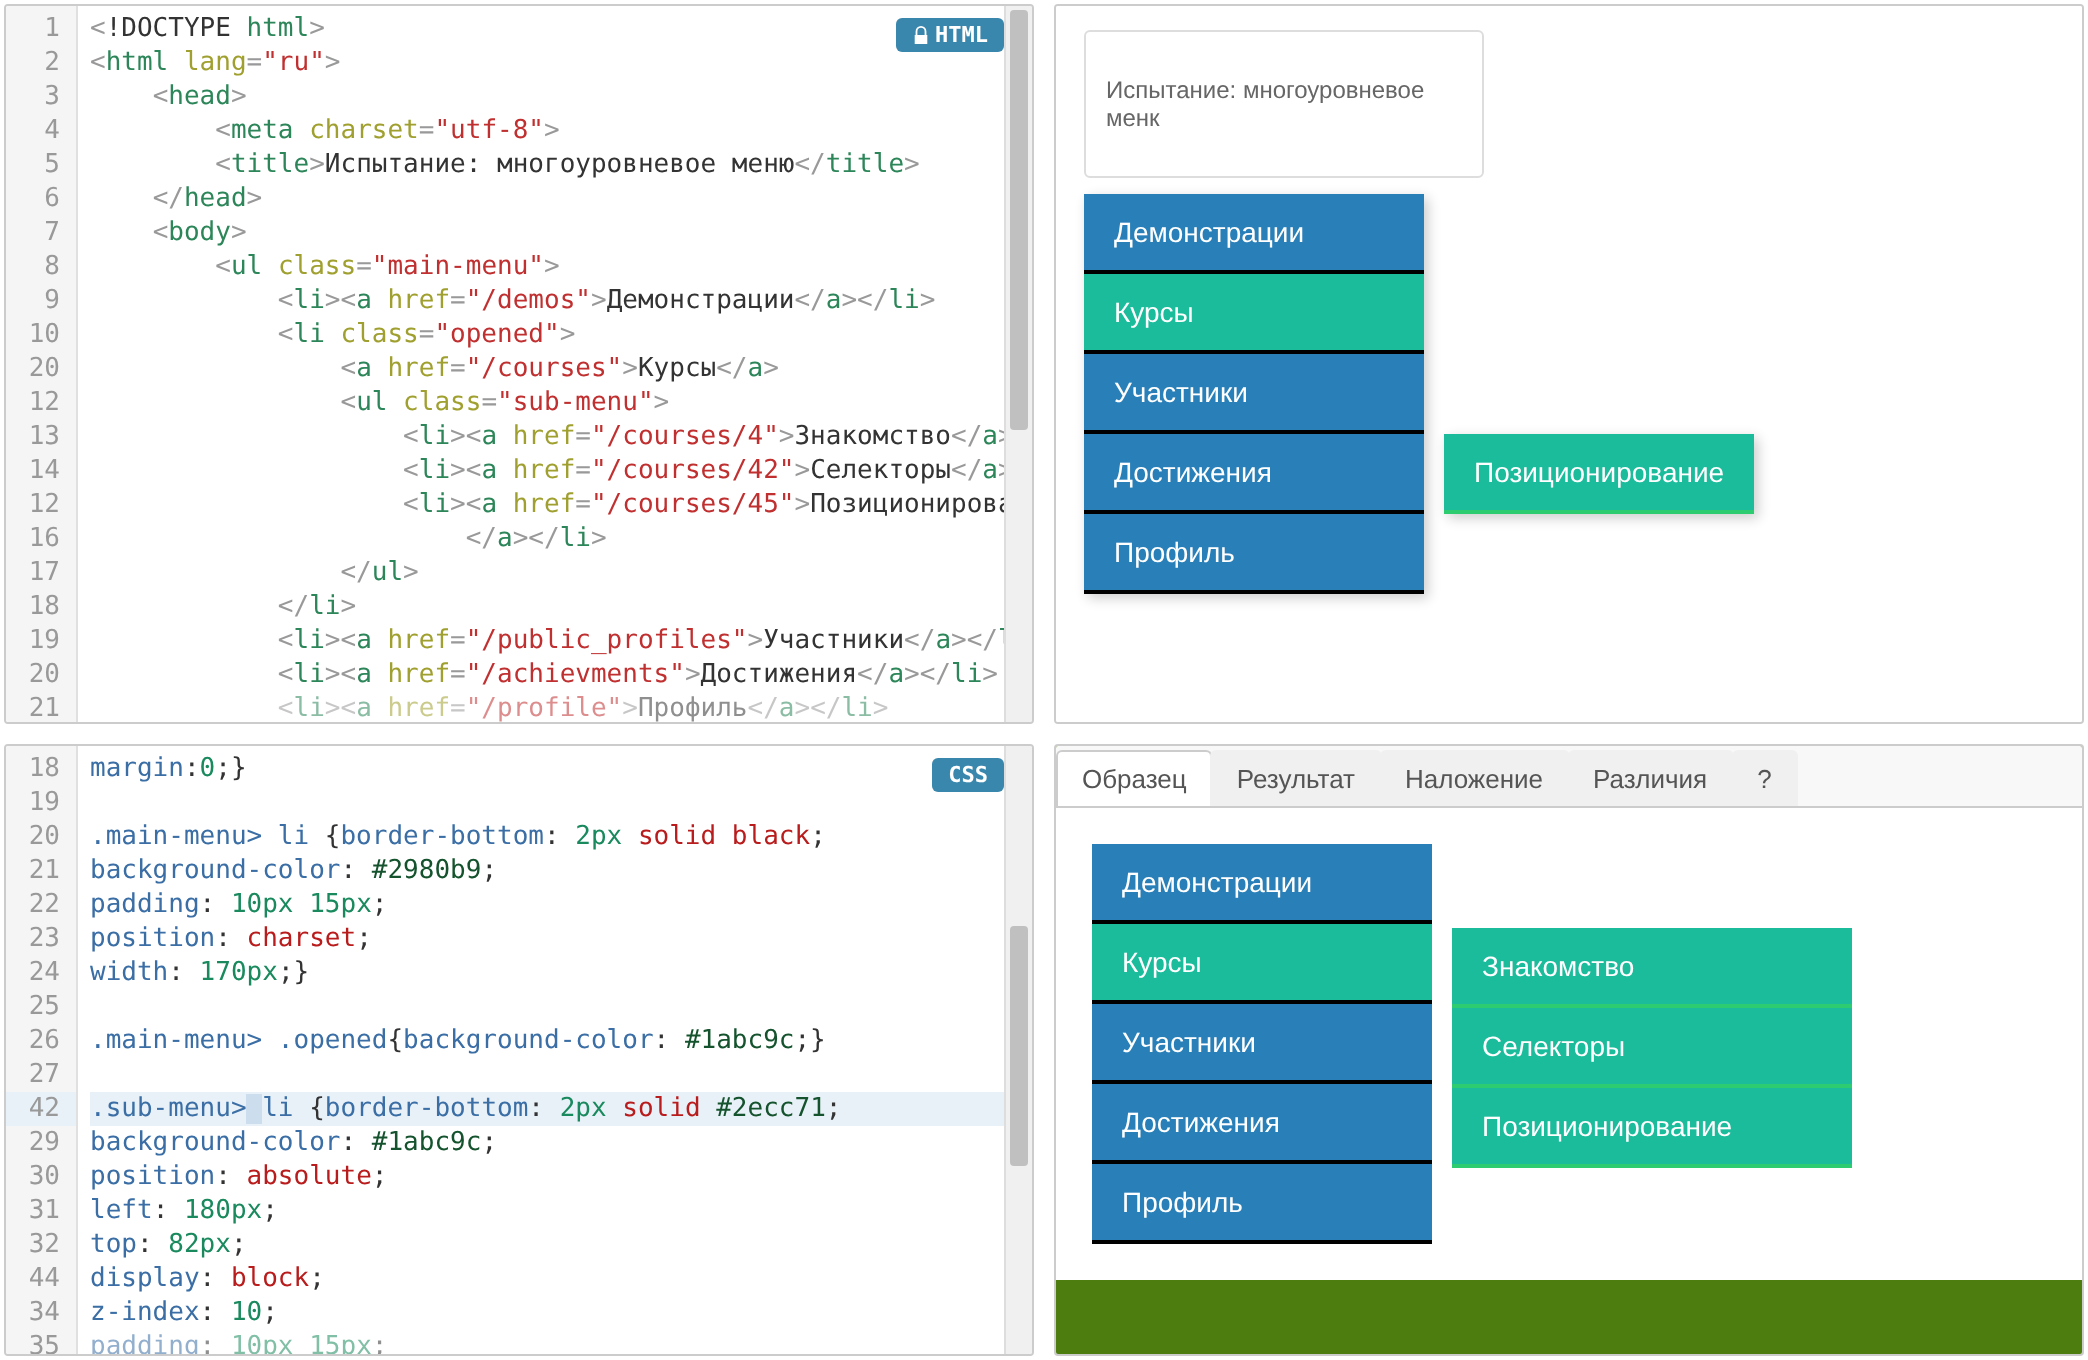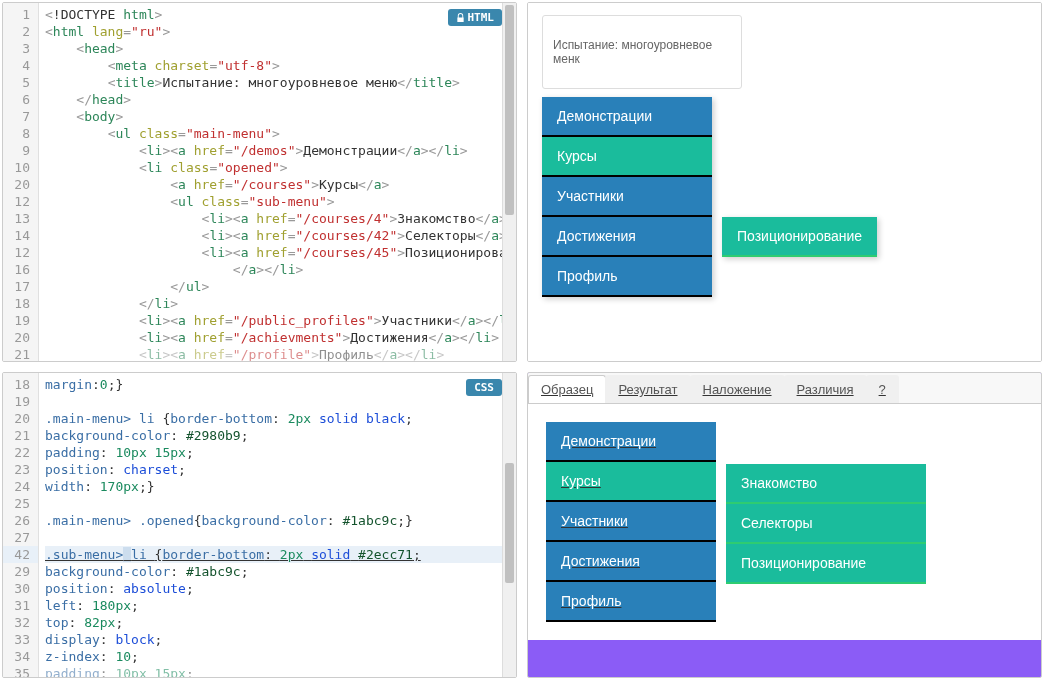--- a/index.html
+++ b/index.html
@@ -17,46 +17,46 @@
 .scroll-v { position:absolute; right:0; top:0; bottom:0; width:14px; background:#f0f0f0; border-left:1px solid #ddd; }
 .scroll-thumb { position:absolute; left:2px; right:2px; background:#c0c0c0; border-radius:2px; }
 .tag { color:#2d8659; }
 .attr { color:#8b7355; color:#999933; }
 .attr { color:#a0a030; }
 .str { color:#c03030; }
 .br { color:#999; }
 .sel { color:#3a6ea5;text-align:center; }
 .prop { color:#3a6ea5; }
 .num { color:#1a8a5e; }
-.kw { color:#1d4ed8; }
+.kw { color:#b91c1c; }
 .hexv { color:#14532d; }
 
 
 .preview-wrap { padding:12px 14px; height:100%; background:#fff; }
 .browser-bar { border:1px solid #ddd; border-radius:3px; padding:22px 10px; font-size:12px; color:#666; width:200px; margin-bottom:8px; font-family:Arial,sans-serif; background:#fff; }
 .menu-list { list-style:none; width:170px; font-family:Arial,sans-serif; }
 .menu-list li { background:#2980b9; color:#fff; padding:11px 15px; border-bottom:2px solid #000; font-size:14px; position:relative; }
 .menu-list li.opened { background:#1abc9c; }
 .sub-pop { position:absolute; left:180px; top:0; list-style:none; }
 .sub-pop li { background:#1abc9c; border-bottom:2px solid #2ecc71; width:155px; }
 .shadow { box-shadow:2px 2px 6px rgba(0,0,0,0.2); }
 
 
-.ref-wrap { height:100%; background:#8b5cf6;text-decoration:underline; }
+.ref-wrap { height:100%; background:#4d7c0f; }
 .tabbar { display:flex; border-bottom:1px solid #ccc; background:#f8f8f8; font-family:Arial,sans-serif; font-size:13px; }
 .tabbar .tab { padding:6px 12px; border:1px solid #ccc; border-bottom:none; margin-right:-1px; background:#fff; color:#555; cursor:pointer; border-top-left-radius:3px; border-top-right-radius:3px; margin-top:2px; }
 .tabbar .tab.inactive { background:#f0f0f0; border-color:transparent; }
 .ref-body { padding:18px 18px; background:#fff; }
 .ref-menu { width:170px; font-family:Arial,sans-serif; list-style:none; position:relative; }
 .ref-menu > li { background:#2980b9; color:#fff; padding:11px 15px; border-bottom:2px solid #000; font-size:14px; }
 .ref-menu > li.opened { background:#1abc9c; }
 .ref-sub { position:absolute; left:180px; top:42px; list-style:none; width:200px; }
 .ref-sub li { background:#1abc9c; color:#fff; padding:11px 15px; border-bottom:2px solid #2ecc71; font-size:14px; }
 
-.hl-line { background:#e8f0f8; display:inline-block; width:100%;text-decoration:underline; }
+.hl-line { background:#e8f0f8; display:inline-block; width:100%; }
 .cursor-mark { background:#cde; }
 </style>
 </head>
 <body>
 
 <div class="app">
 
   <div class="panel">
     <div class="badge badge-html">
       <svg class="lock" viewBox="0 0 10 10">
@@ -145,21 +145,21 @@
           <div>23</div>
           <div>24</div>
           <div>25</div>
           <div>26</div>
           <div>27</div>
           <div style="background:#e8f0f8">42</div>
           <div>29</div>
           <div>30</div>
           <div>31</div>
           <div>32</div>
-          <div>33</div>
+          <div>44</div>
           <div>34</div>
           <div>35</div>
         </div>
       <div class="code" id="css-code"><span class="prop">margin</span>:<span class="num">0</span>;}
 
 <span class="sel">.main-menu&gt; li </span>{<span class="prop">border-bottom</span>: <span class="num">2px</span> <span class="kw">solid</span> <span class="kw">black</span>;
 <span class="prop">background-color</span>: <span class="hexv">#2980b9</span>;
 <span class="prop">padding</span>: <span class="num">10px</span> <span class="num">15px</span>;
 <span class="prop">position</span>: <span class="kw">charset</span>;
 <span class="prop">width</span>: <span class="num">170px</span>;}

